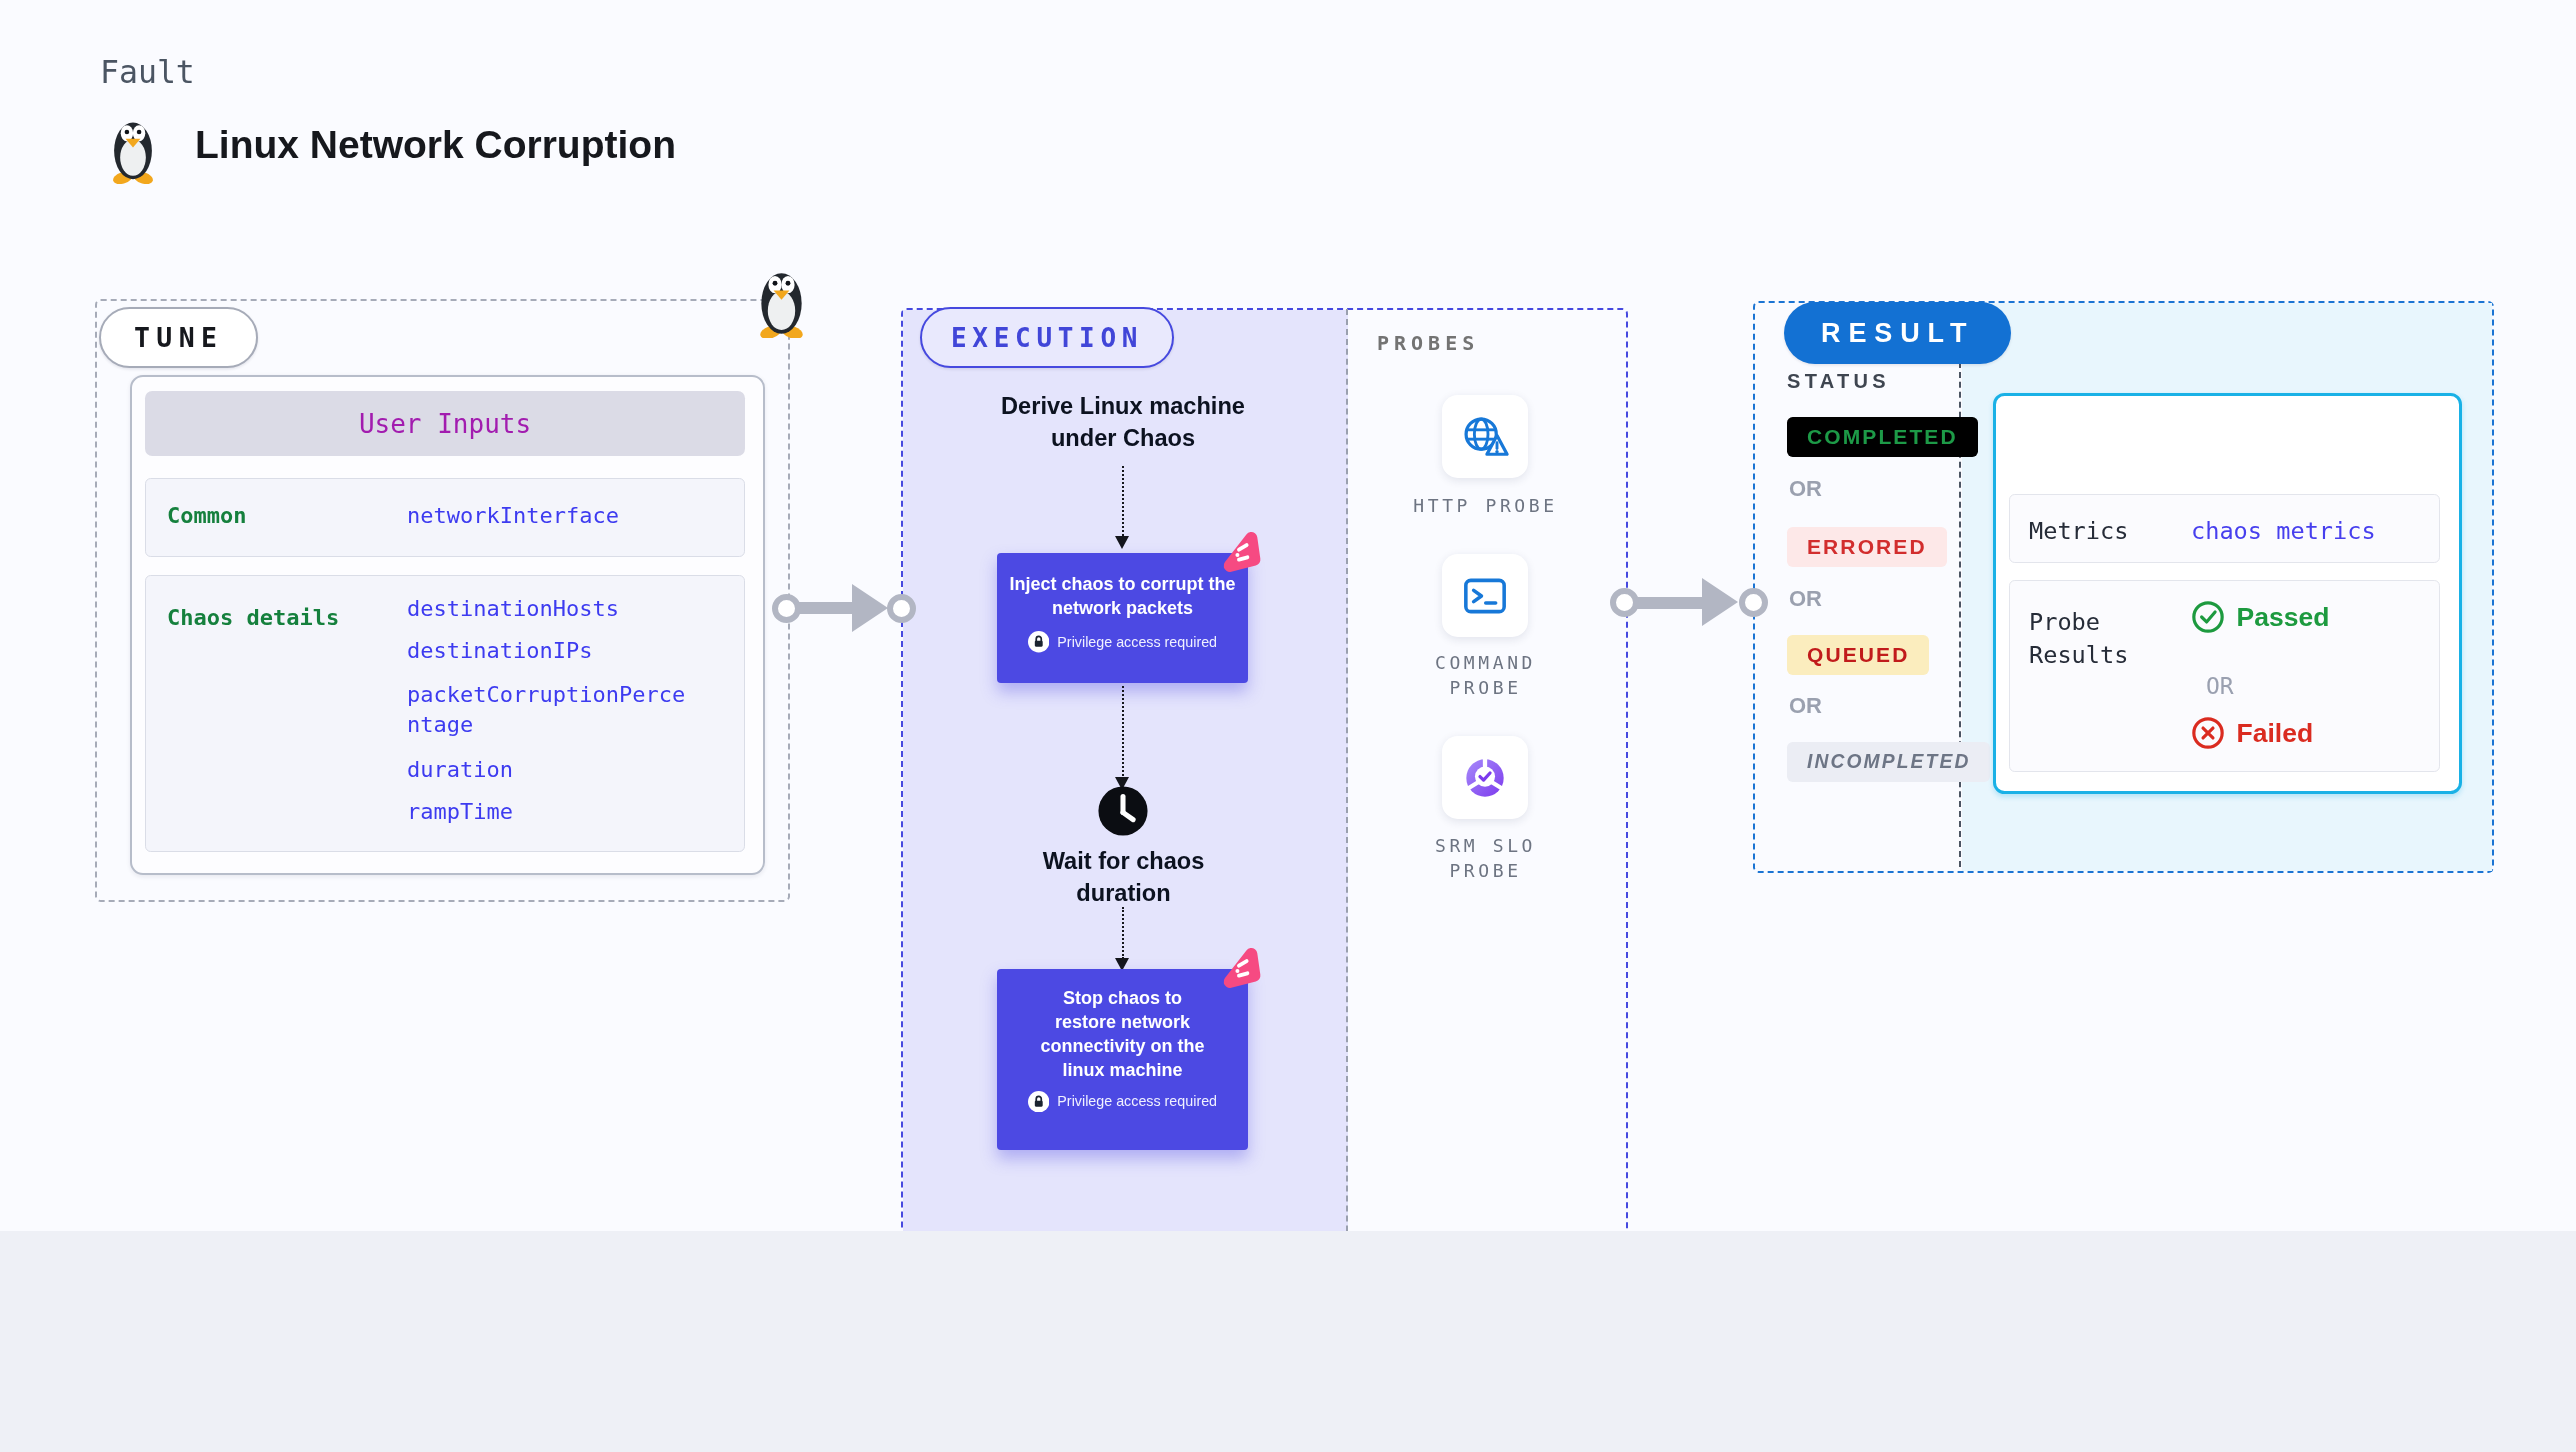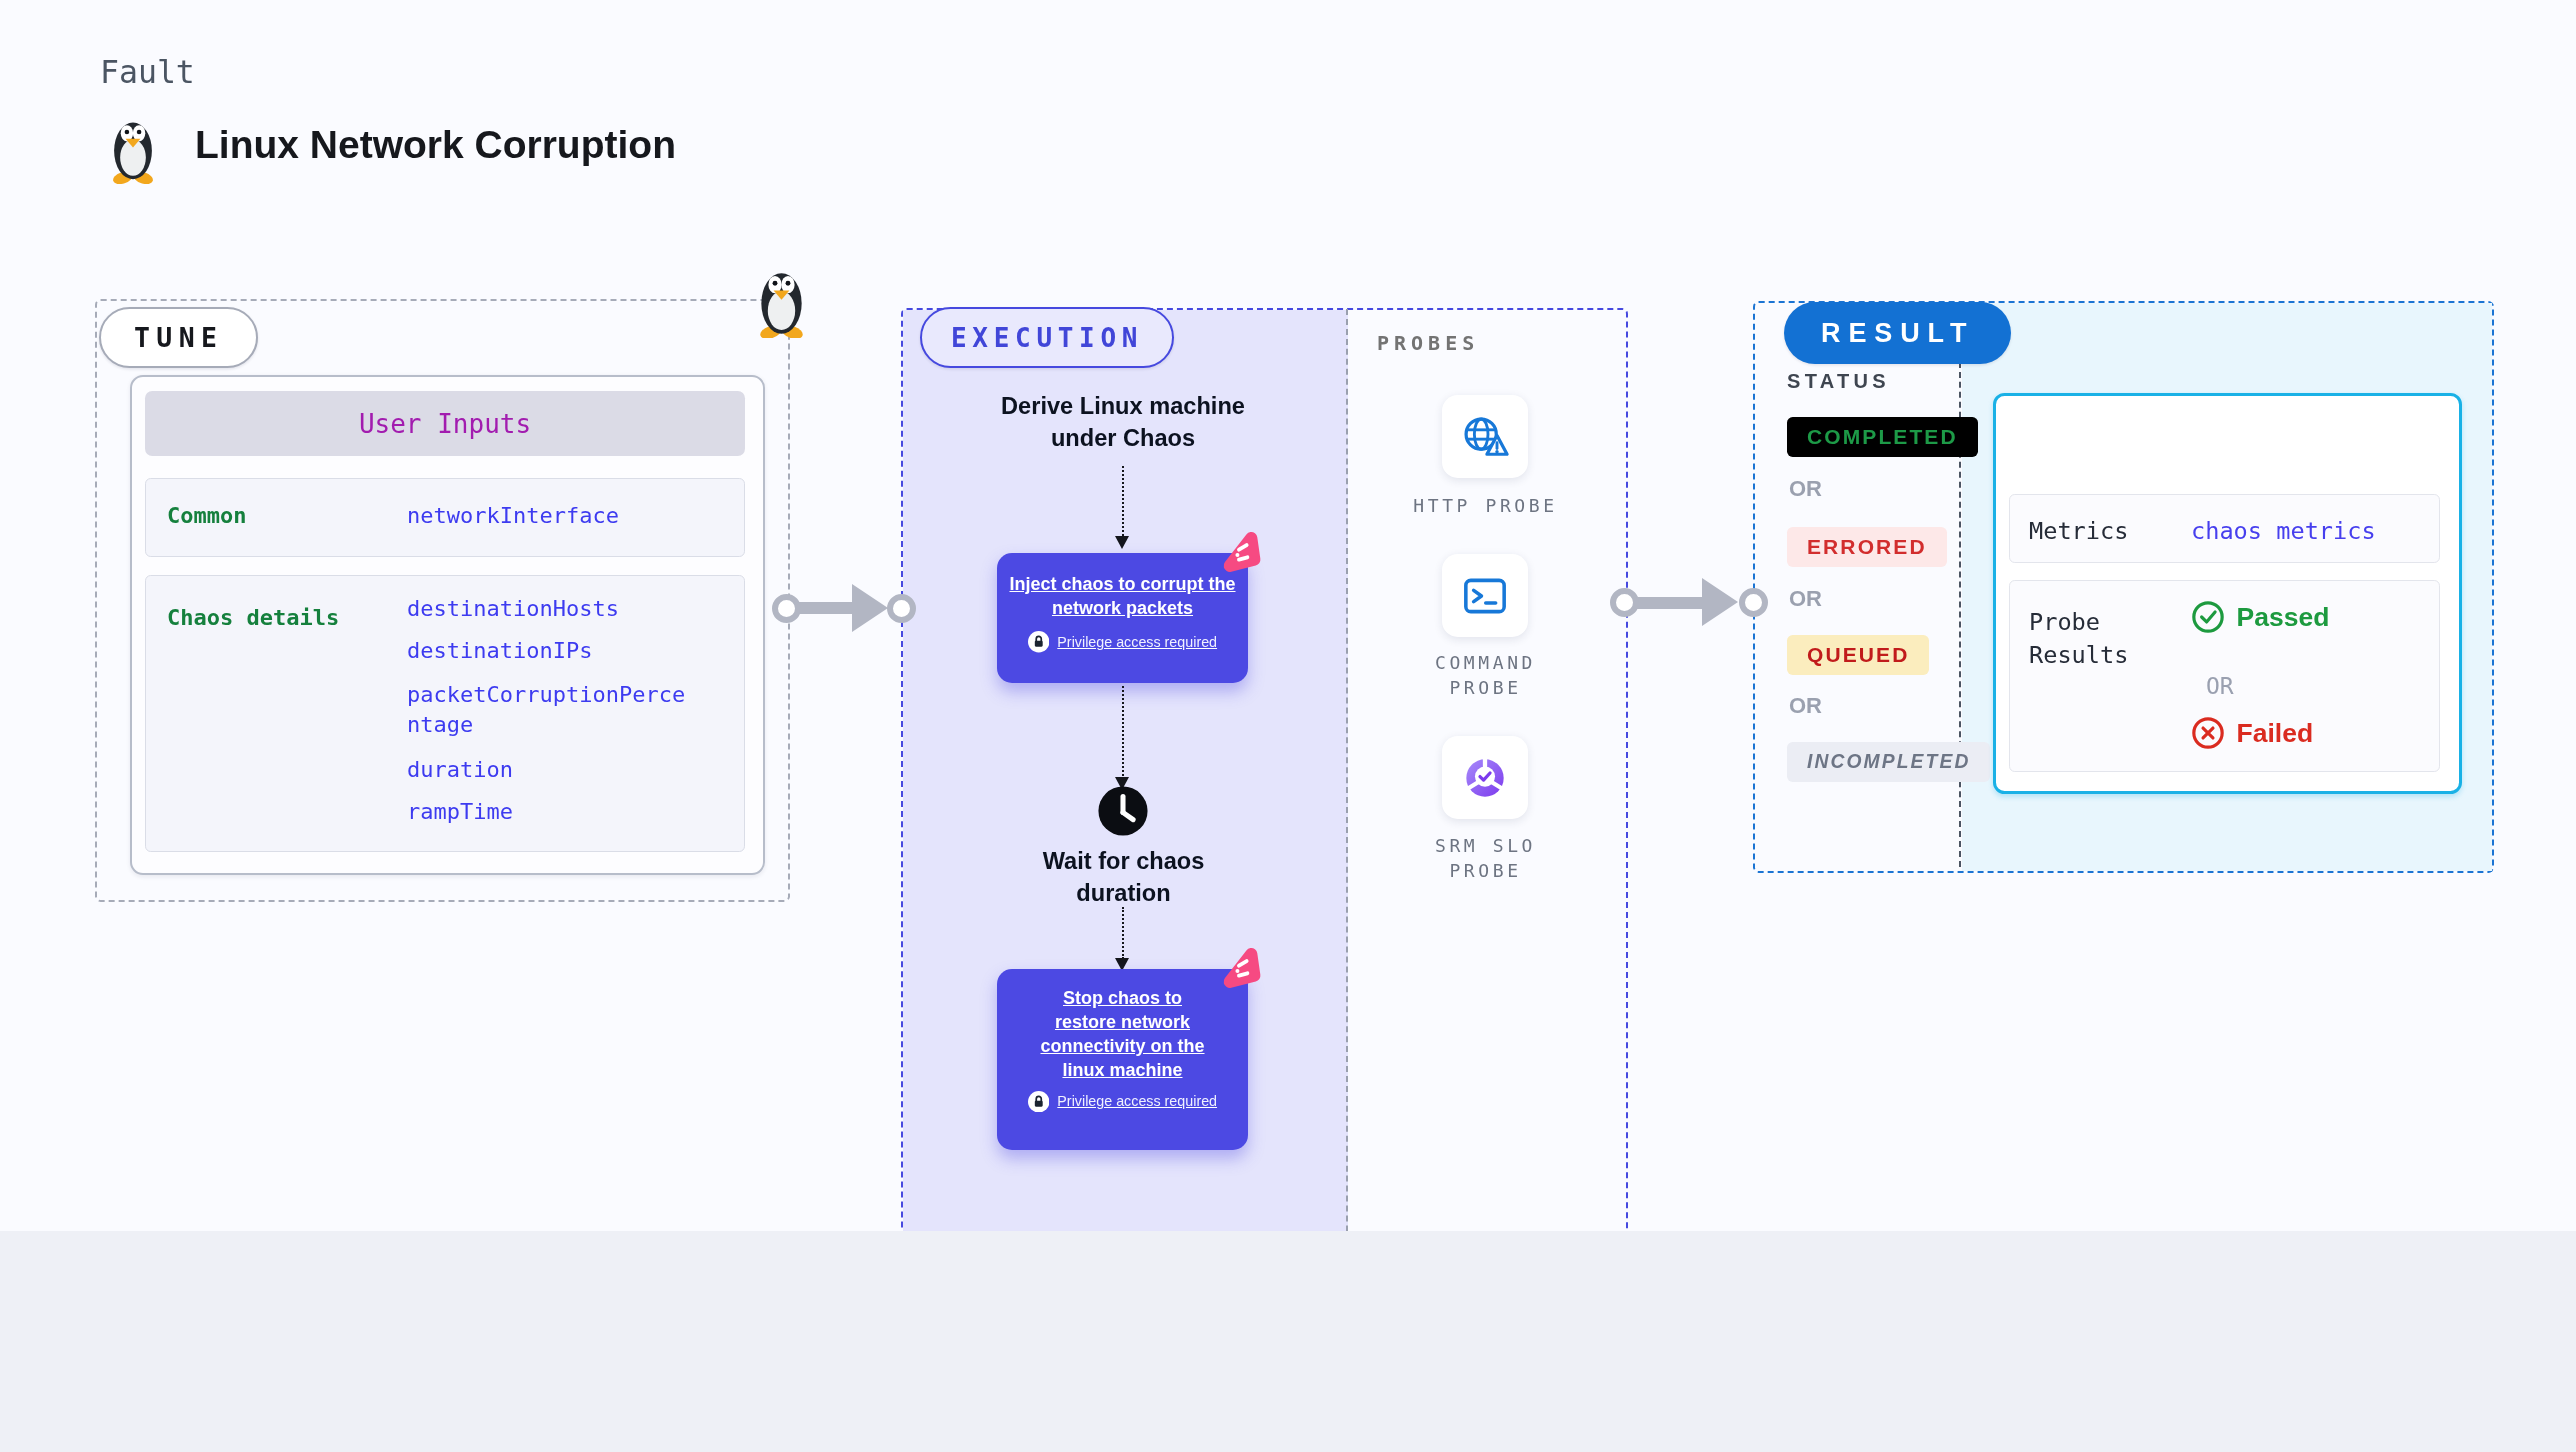--- a/index.html
+++ b/index.html
@@ -43,22 +43,22 @@
   .conn-circle{position:absolute;width:29px;height:29px;border-radius:50%;background:#ffffff;
                border:6.4px solid #b2b6c3;box-sizing:border-box;z-index:5;}
   .conn-line{position:absolute;height:11.5px;background:#b2b6c3;}
   .conn-head{position:absolute;width:0;height:0;border-top:24px solid transparent;
              border-bottom:24px solid transparent;border-left:36px solid #b2b6c3;}
   .dot-line{position:absolute;width:0;border-left:2.9px dotted #14161c;}
   .dot-head{position:absolute;width:0;height:0;border-left:7.9px solid transparent;
             border-right:7.9px solid transparent;border-top:13px solid #14161c;}
 
   
-  .chaos-node{position:absolute;width:251px;background:#4c49e3;border-radius:15px;
-              box-shadow:0 8.6px 15.8px rgba(76,73,227,.35);color:#ffffff;text-decoration:underline;}
+  .chaos-node{position:absolute;width:251px;background:#4c49e3;border-radius:4px;
+              box-shadow:0 8.6px 15.8px rgba(76,73,227,.35);color:#ffffff;}
   .chaos-node-text{margin:0 auto;text-align:center;font-weight:bold;font-size:18px;line-height:24px;color:#ffffff;}
   .priv-row{display:flex;align-items:center;justify-content:center;gap:7.9px;margin-top:11.5px;}
   .priv-text{font-size:14.3px;color:#f0f1ff;}
   .step-text{position:absolute;text-align:center;font-weight:bold;font-size:23.6px;line-height:32px;color:#0c1220;}
 
   
   .probes-label{left:1377px;top:319px;font-size:20px;color:#737373;letter-spacing:5px;font-weight:bold;margin-top:12px;}
   .probe-card{position:absolute;left:1442px;width:86px;height:83px;background:#ffffff;border-radius:15.8px;
               box-shadow:0 2.9px 8.6px rgba(30,40,80,.10);display:flex;align-items:center;justify-content:center;}
   .probe-label{position:absolute;left:1403px;width:165px;text-align:center;font-size:18px;line-height:25px;

